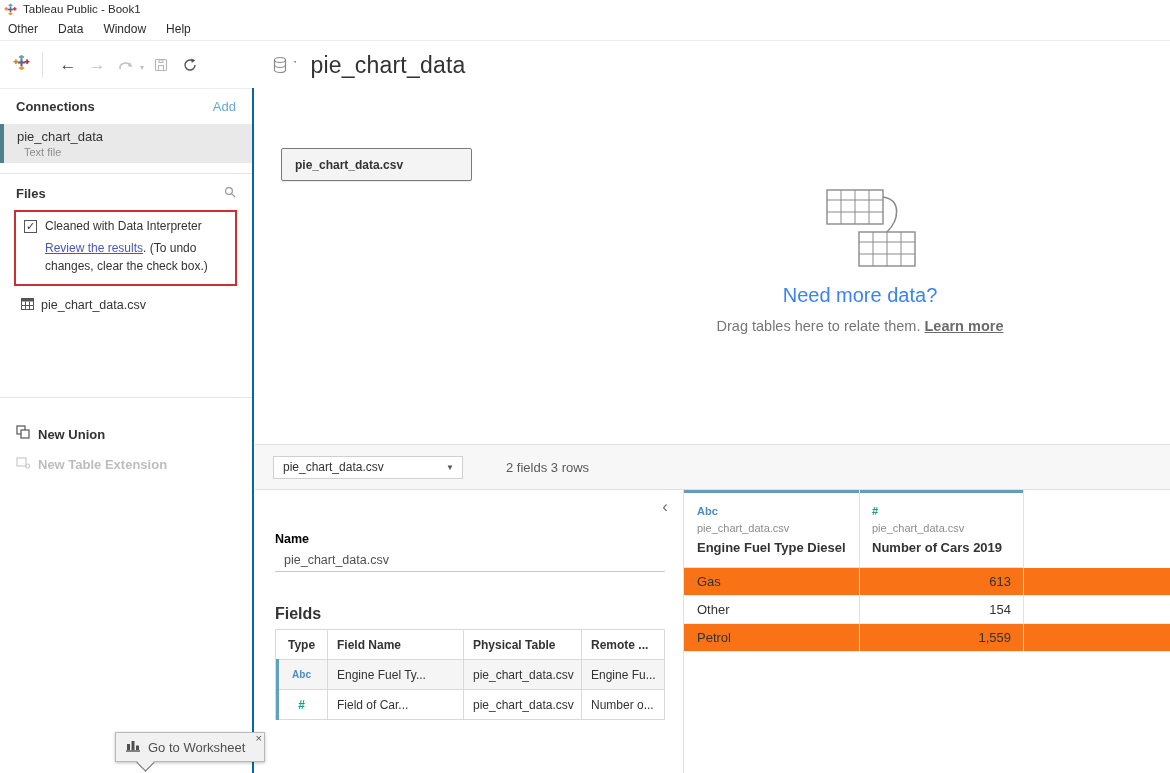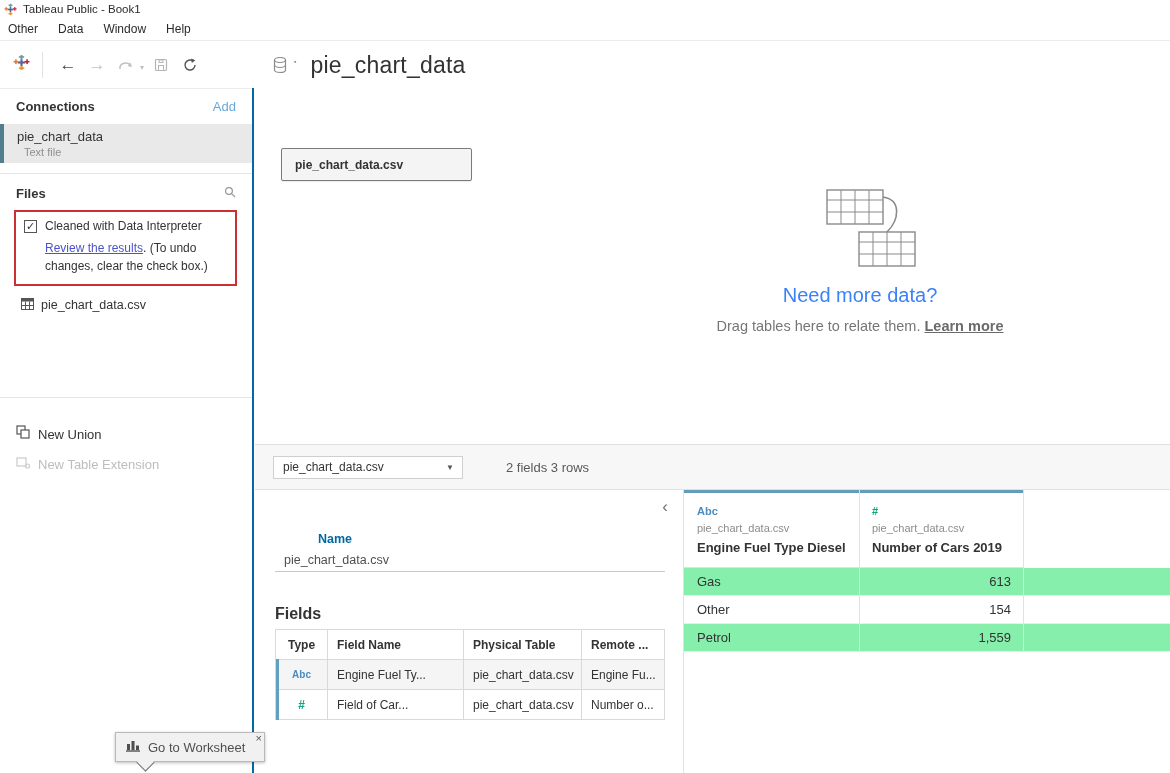--- a/index.html
+++ b/index.html
@@ -42,21 +42,21 @@
   .di-row { display:flex; align-items:center; }
   .checkbox { width:13px; height:13px; border:1px solid #555; background:#fff; display:flex; align-items:center; justify-content:center; font-size:11px; color:#333; line-height:1; }
   .di-label { font-size:12px; color:#333; margin-left:8px; }
   .di-note { margin:6px 0 0 21px; font-size:12px; color:#333; line-height:18px; }
   .di-link { color:#4a54c8; text-decoration:underline; cursor:pointer; }
   .file-item { display:flex; align-items:center; gap:7px; padding:10px 0 0 21px; }
   .file-label { font-size:12.5px; color:#333; }
   .side-action { display:flex; align-items:center; gap:8px; padding:0 0 0 16px; position:absolute; left:0; }
   .nu-row { top:336px; }
   .nte-row { top:366px; }
-  .side-action-label { font-size:13px; color:#333; }
+  .side-action-label { font-size:13px; color:#333;font-weight:bold; }
   .side-action-label.disabled { color:#bdbdbd; }
 
   
   .canvas { position:absolute; left:255px; top:41px; right:0; height:403px; background:#fff; }
   .ds-title-row { position:absolute; left:18px; top:15px; display:flex; align-items:flex-start; gap:6px; }
   .ds-caret-dot { font-size:7px; color:#8a8a8a; margin-top:2px; }
   .ds-title { font-size:23px; color:#333; margin-left:8px; margin-top:-4px; letter-spacing:0.2px; }
   .table-chip { position:absolute; left:26px; top:107px; width:191px; height:33px; background:#f4f4f4; border:1px solid #7a7a7a; border-radius:2px; display:flex; align-items:center; padding-left:13px; box-shadow:0 1px 1px rgba(0,0,0,0.08); }
   .table-chip span { font-size:12px; color:#333; font-weight:bold; }
   .empty-state { position:absolute; left:440px; top:147px; width:330px; text-align:center; }
@@ -67,21 +67,21 @@
   
   .strip { position:absolute; left:255px; right:0; top:444px; height:46px; background:#f7f7f7; border-top:1px solid #e0e0e0; border-bottom:1px solid #e0e0e0; display:flex; align-items:center; }
   .table-select { margin-left:18px; width:190px; height:23px; background:#fff; border:1px solid #cfcfcf; display:flex; align-items:center; justify-content:space-between; padding:0 8px 0 9px; cursor:pointer; }
   .table-select-value { font-size:12px; color:#333; }
   .select-caret { font-size:8px; color:#555; }
   .strip-summary { margin-left:43px; font-size:13px; color:#595959; }
 
   
   .meta-panel { position:absolute; left:255px; top:490px; width:429px; bottom:0; background:#fff; border-right:1px solid #e1e1e1; }
   .collapse-chevron { position:absolute; right:15px; top:8px; font-size:17px; color:#707070; cursor:pointer; line-height:1; }
-  .meta-name-label { position:absolute; left:20px; top:42px; font-size:12.5px; font-weight:bold; color:#0369a1;margin-left:43px; }
+  .meta-name-label { position:absolute; left:20px; top:42px; font-size:12.5px; font-weight:bold; color:#000000; }
   .meta-name-value { position:absolute; left:29px; top:63px; font-size:12.5px; color:#4f4f4f; }
   .meta-name-underline { position:absolute; left:20px; top:81px; width:390px; border-bottom:1px solid #c9c9c9; }
   .meta-fields-label { position:absolute; left:20px; top:115px; font-size:16px; font-weight:bold; color:#333; }
   .fields-table { position:absolute; left:20px; top:139px; width:390px; border:1px solid #d9d9d9; background:#fff; }
   .ft-row { display:flex; height:29px; align-items:center; position:relative; }
   .ft-row.ft-data { height:30px; border-top:1px solid #d9d9d9; }
   .ft-row.ft-alt { background:#f5f5f5; }
   .ft-accent { position:absolute; left:0; top:29px; width:3px; height:61px; background:#62a0c0; z-index:2; }
   .ft-c1 { width:51px; text-align:center; }
   .ft-c2 { width:136px; padding-left:10px; }
@@ -100,21 +100,21 @@
   .dg-topbar.b2 { left:176px; width:163px; }
   .dg-header { position:absolute; top:3px; left:0; width:339px; height:75px; border-bottom:1px solid #e1e1e1; display:flex; }
   .dg-hcell { padding:12px 0 0 13px; }
   .dg-hcell.hc1 { width:175px; }
   .dg-hcell.hc2 { width:164px; }
   .dg-type { font-size:11px; font-weight:bold; }
   .dg-src { font-size:11px; color:#8c8c8c; margin-top:5px; }
   .dg-fname { font-size:13px; font-weight:bold; color:#333; margin-top:6px; white-space:nowrap; }
   .dg-rows { position:absolute; top:78px; left:0; right:0; }
   .dg-row { display:flex; height:28px; line-height:28px; }
-  .dg-row.alt { background:#86efac;align-items:center; }
+  .dg-row.alt { background:#f97316;align-items:center; }
   .dg-row { border-bottom:1px solid #ededed; }
   .dg-c1 { width:175px; padding-left:13px; font-size:13px; color:#333; }
   .dg-c2 { width:164px; padding-right:12px; font-size:13px; color:#333; text-align:right; }
   .dg-vline { position:absolute; top:0; width:1px; height:162px; background:#e1e1e1; }
   .dg-vline.v1 { left:175px; }
   .dg-vline.v2 { left:339px; }
 
   
   .gtw-tooltip { position:absolute; left:115px; top:732px; width:150px; height:30px; background:#f1f1f1; border:1px solid #b9b9b9; box-shadow:0 1px 3px rgba(0,0,0,0.25); display:flex; align-items:center; padding-left:10px; gap:8px; z-index:10; }
   .gtw-label { font-size:13px; color:#4f4f4f; }

